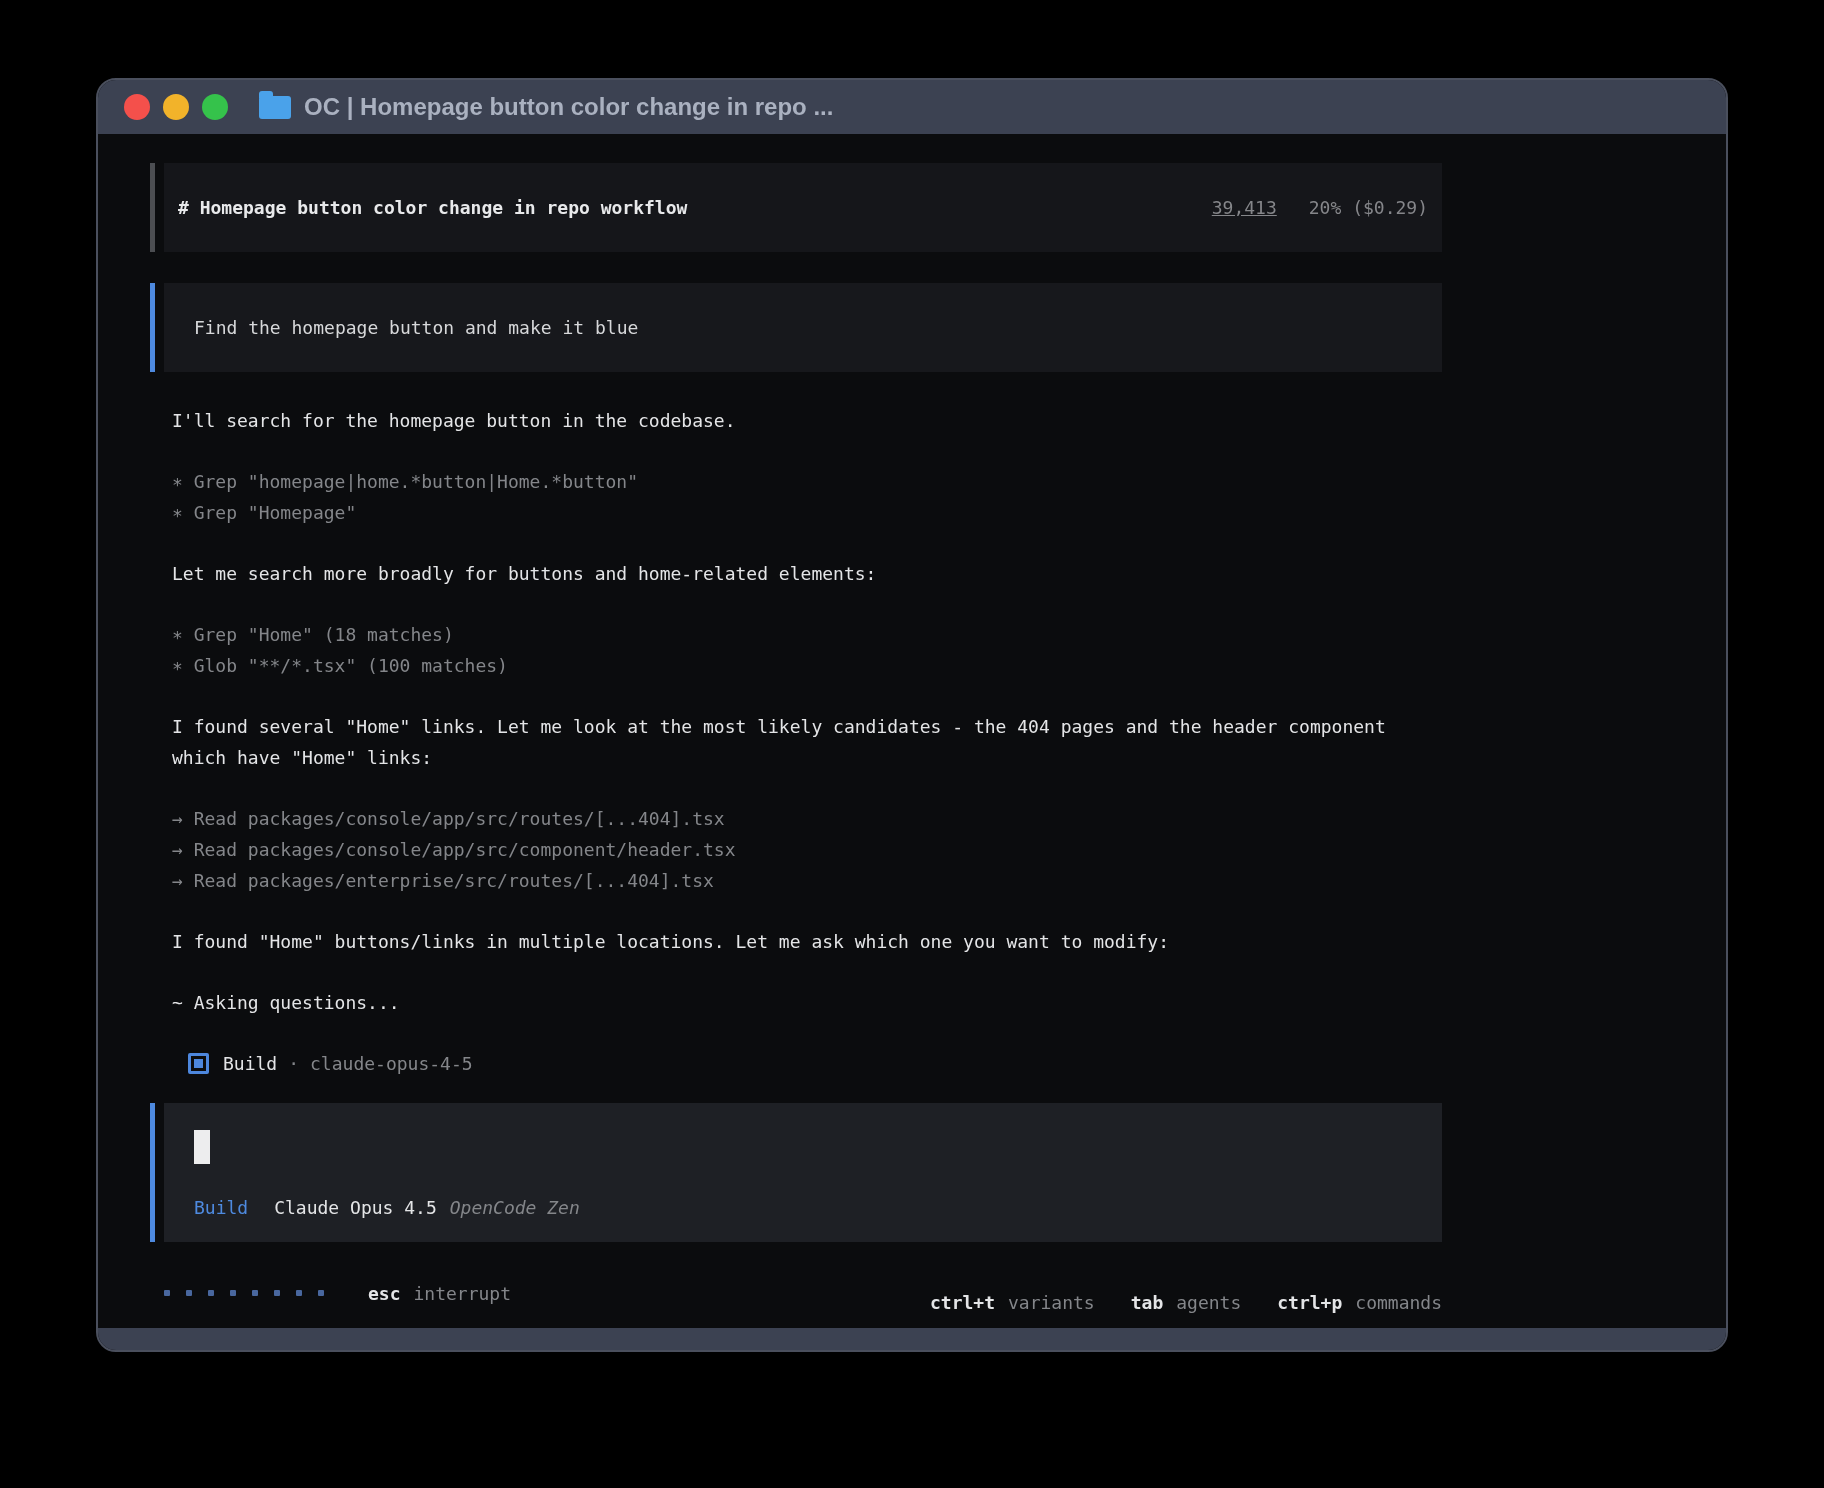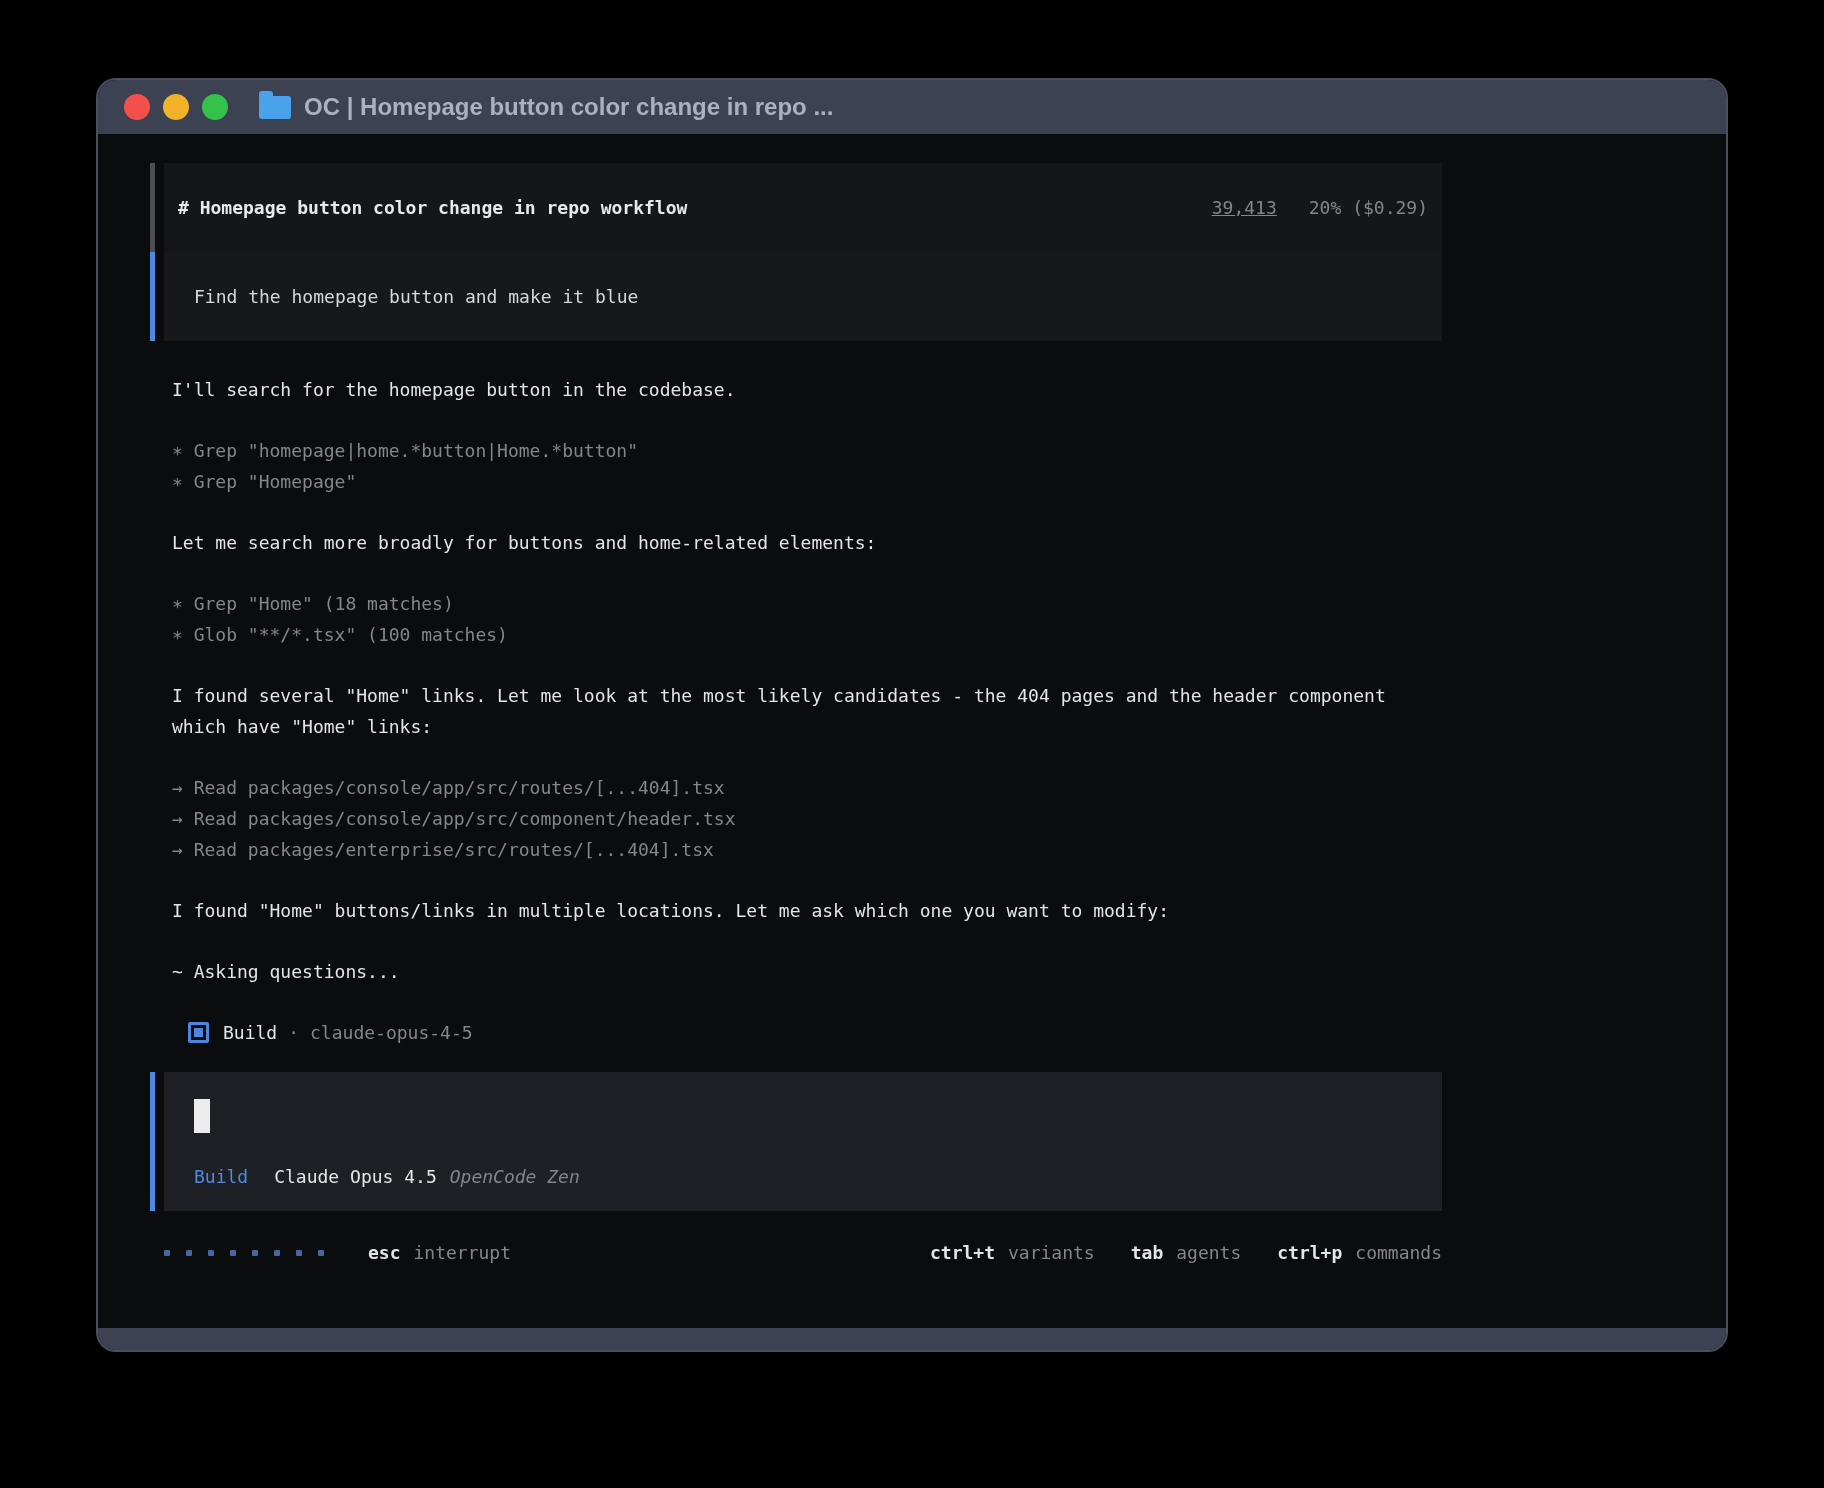--- a/index.html
+++ b/index.html
@@ -68,21 +68,21 @@
   .session-header .block-body {
     background:#15161a;
     display:flex; align-items:center;
     padding:0 14px 0 14px;
   }
   .session-title { color:#e8e9eb; font-weight:700; }
   .session-stats { margin-left:auto; color:#85868a; display:flex; }
   .session-stats .tokens { margin-right:32px;text-decoration:underline; }
 
   
-  .user-message { height:89px; }
+  .user-message { height:89px; margin-top:31px; }
   .user-message .block-body {
     background:#17181c;
     display:flex; align-items:center;
     padding:0 20px 0 30px;
     color:#d7d8da;
   }
 
   
   .text-col { margin-left:22px; width:1270px; margin-top:33px; }
   .group { margin-bottom:30px; }
@@ -124,21 +124,21 @@
   .status-left { display:flex; align-items:center; }
   .spinner { display:flex; align-items:center; margin:0 28px 0 14px; }
   .spinner span {
     width:6px; height:6px; background:#49679e;
     border-radius:1px; margin-right:16px; display:block;
   }
   .hint { display:flex; align-items:baseline; }
   .hint .key   { color:#e4e5e7; font-weight:700; }
   .hint .label { color:#84868a; margin-left:13px; }
   .status-right { display:flex; align-items:baseline; }
-  .status-right .hint { margin-left:36px; }
+  .status-right .hint { margin-left:36px;margin-top:19px; }
 
   .window-footer { height:22px; flex:none; background:#3c4252; }
 </style>
 </head>
 <body>
 
 <div class="window">
 
   <div class="titlebar">
     <span class="light red"></span>

